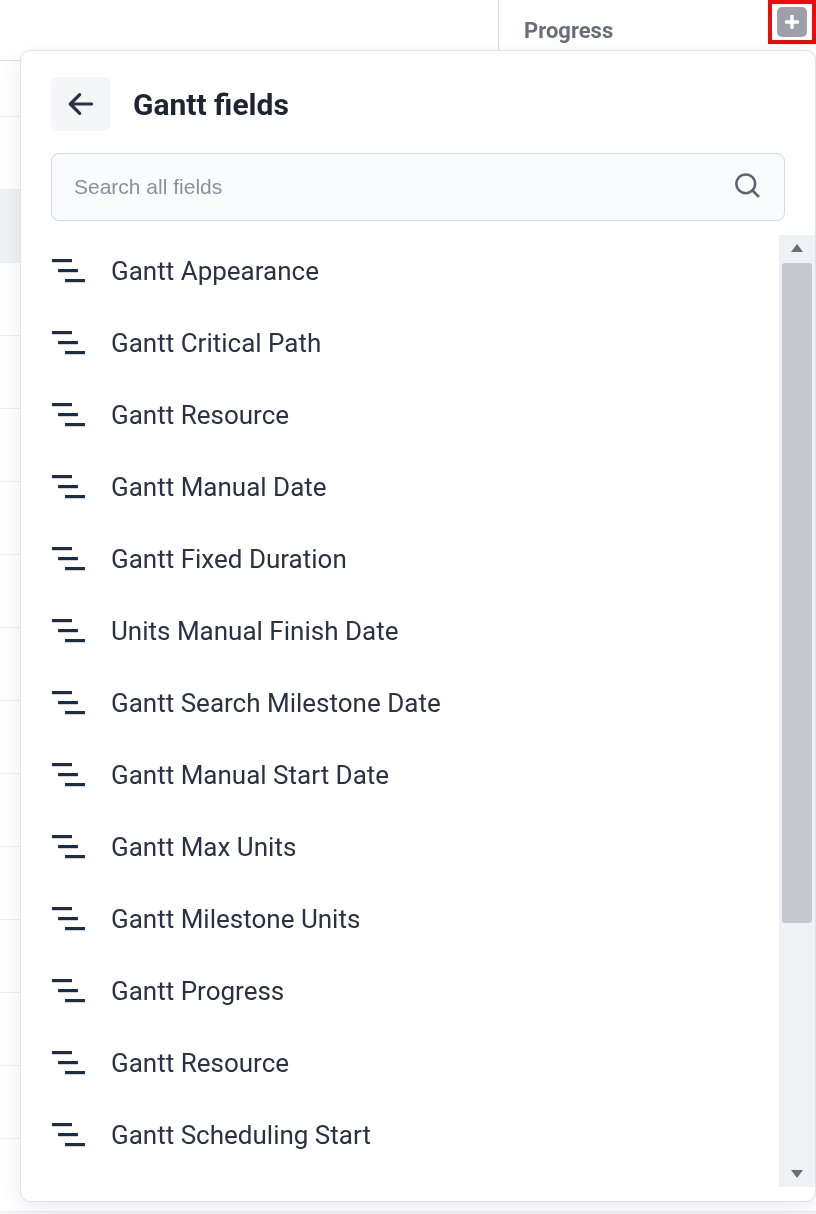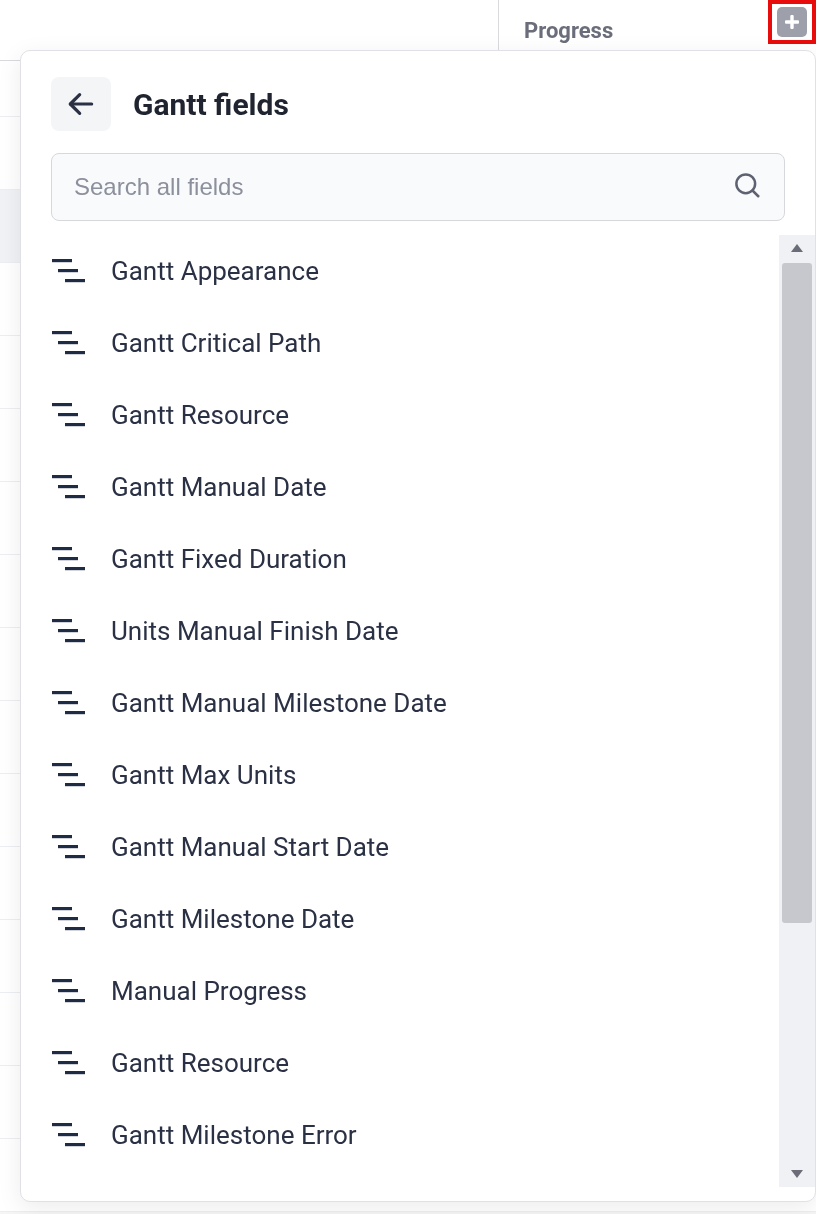--- a/index.html
+++ b/index.html
@@ -99,21 +99,21 @@
       border: 1px solid #d6d8de;
       border-radius: 8px;
       display: flex;
       align-items: center;
       padding: 0 22px;
     }
     .search-input {
       flex: 1;
       border: none;
       background: transparent;
-      font-size: 24px;
+      font-size: 21px;
       color: #2b3144;
       outline: none;
     }
     .search-input::placeholder {
       color: #8c8f9c;
     }
     .search-icon { color: #5e6170; }
     .list-container {
       margin-top: 14px;
       flex: 1;
@@ -313,81 +313,81 @@
           <span class="item-label">Units Manual Finish Date</span>
         </div>
         <div class="list-item">
           <span class="gantt-icon">
             <svg width="36" height="30" viewBox="0 0 36 30">
   <rect x="1" y="3" width="20" height="3.2" fill="#1f2c45"></rect>
   <rect x="7" y="13" width="20" height="3.2" fill="#1f2c45"></rect>
   <rect x="14" y="23" width="20" height="3.2" fill="#1f2c45"></rect>
 </svg>
           </span>
-          <span class="item-label">Gantt Manual Milestone Date</span>
+          <span class="item-label">Gantt Search Milestone Date</span>
+        </div>
+        <div class="list-item">
+          <span class="gantt-icon">
+            <svg width="36" height="30" viewBox="0 0 36 30">
+  <rect x="1" y="3" width="20" height="3.2" fill="#1f2c45"></rect>
+  <rect x="7" y="13" width="20" height="3.2" fill="#1f2c45"></rect>
+  <rect x="14" y="23" width="20" height="3.2" fill="#1f2c45"></rect>
+</svg>
+          </span>
+          <span class="item-label">Gantt Manual Start Date</span>
         </div>
         <div class="list-item">
           <span class="gantt-icon">
             <svg width="36" height="30" viewBox="0 0 36 30">
   <rect x="1" y="3" width="20" height="3.2" fill="#1f2c45"></rect>
   <rect x="7" y="13" width="20" height="3.2" fill="#1f2c45"></rect>
   <rect x="14" y="23" width="20" height="3.2" fill="#1f2c45"></rect>
 </svg>
           </span>
           <span class="item-label">Gantt Max Units</span>
         </div>
         <div class="list-item">
           <span class="gantt-icon">
             <svg width="36" height="30" viewBox="0 0 36 30">
   <rect x="1" y="3" width="20" height="3.2" fill="#1f2c45"></rect>
   <rect x="7" y="13" width="20" height="3.2" fill="#1f2c45"></rect>
   <rect x="14" y="23" width="20" height="3.2" fill="#1f2c45"></rect>
 </svg>
           </span>
-          <span class="item-label">Gantt Manual Start Date</span>
-        </div>
-        <div class="list-item">
-          <span class="gantt-icon">
-            <svg width="36" height="30" viewBox="0 0 36 30">
-  <rect x="1" y="3" width="20" height="3.2" fill="#1f2c45"></rect>
-  <rect x="7" y="13" width="20" height="3.2" fill="#1f2c45"></rect>
-  <rect x="14" y="23" width="20" height="3.2" fill="#1f2c45"></rect>
-</svg>
-          </span>
-          <span class="item-label">Gantt Milestone Date</span>
-        </div>
-        <div class="list-item">
-          <span class="gantt-icon">
-            <svg width="36" height="30" viewBox="0 0 36 30">
-  <rect x="1" y="3" width="20" height="3.2" fill="#1f2c45"></rect>
-  <rect x="7" y="13" width="20" height="3.2" fill="#1f2c45"></rect>
-  <rect x="14" y="23" width="20" height="3.2" fill="#1f2c45"></rect>
-</svg>
-          </span>
-          <span class="item-label">Manual Progress</span>
+          <span class="item-label">Gantt Milestone Units</span>
+        </div>
+        <div class="list-item">
+          <span class="gantt-icon">
+            <svg width="36" height="30" viewBox="0 0 36 30">
+  <rect x="1" y="3" width="20" height="3.2" fill="#1f2c45"></rect>
+  <rect x="7" y="13" width="20" height="3.2" fill="#1f2c45"></rect>
+  <rect x="14" y="23" width="20" height="3.2" fill="#1f2c45"></rect>
+</svg>
+          </span>
+          <span class="item-label">Gantt Progress</span>
         </div>
         <div class="list-item">
           <span class="gantt-icon">
             <svg width="36" height="30" viewBox="0 0 36 30">
   <rect x="1" y="3" width="20" height="3.2" fill="#1f2c45"></rect>
   <rect x="7" y="13" width="20" height="3.2" fill="#1f2c45"></rect>
   <rect x="14" y="23" width="20" height="3.2" fill="#1f2c45"></rect>
 </svg>
           </span>
           <span class="item-label">Gantt Resource</span>
         </div>
         <div class="list-item">
           <span class="gantt-icon">
             <svg width="36" height="30" viewBox="0 0 36 30">
   <rect x="1" y="3" width="20" height="3.2" fill="#1f2c45"></rect>
   <rect x="7" y="13" width="20" height="3.2" fill="#1f2c45"></rect>
   <rect x="14" y="23" width="20" height="3.2" fill="#1f2c45"></rect>
 </svg>
           </span>
-          <span class="item-label">Gantt Milestone Error</span>
+          <span class="item-label">Gantt Scheduling Start</span>
         </div>
       </div>
     <div class="scrollbar-track">
       <div class="scroll-arrow up">
         <svg width="14" height="10" viewBox="0 0 14 10">
             <polygon points="7,1 13,9 1,9" fill="#6a6d78"></polygon>
           </svg>
       </div>
       <div class="scroll-thumb"></div>
       <div class="scroll-arrow down">

